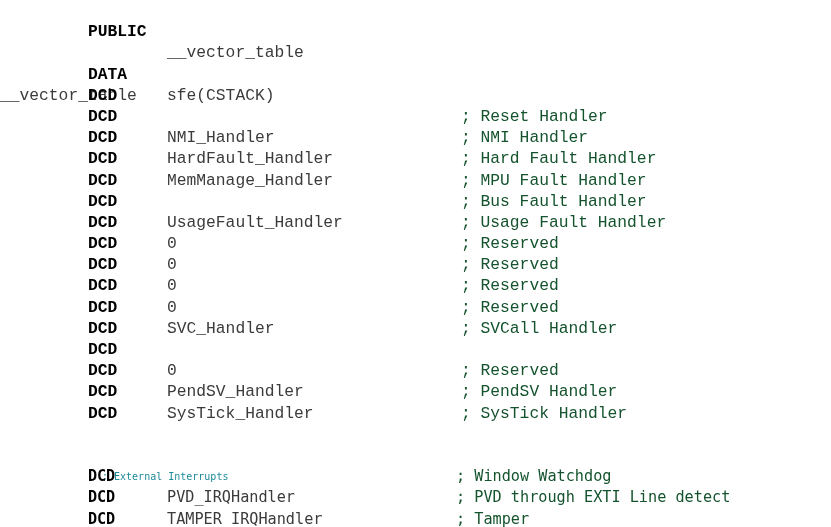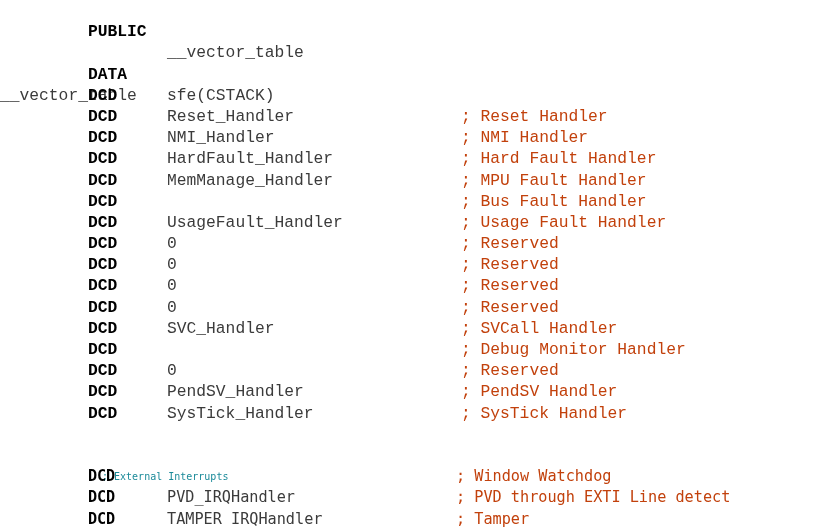--- a/index.html
+++ b/index.html
@@ -46,21 +46,21 @@
   }
   .col-operand {
     position: absolute;
     left: 167px;
     color: #3b3b3b;
     font-weight: normal;
   }
   .col-comment {
     position: absolute;
     left: 461px;
-    color: #c2410c;
+    color: #14532d;
     font-weight: normal;
   }
 
   
   .block-ext .col-comment {
     left: 456px;
   }
   .block-ext .col-operand,
   .block-ext .col-comment,
   .block-ext .col-keyword {
@@ -99,32 +99,32 @@
   <div class="code-line">
     <span class="col-keyword">DATA</span>
   </div>
 
   <div class="code-line">
     <span class="col-label">__vector_table</span>
   </div>
 
   <div id="core-vectors">
       <div class="code-line"><span class="col-keyword">DCD</span><span class="col-operand">sfe(CSTACK)</span></div>
-      <div class="code-line"><span class="col-keyword">DCD</span><span class="col-operand">Reset_Handler</span><span class="col-comment">; Reset Handler</span></div>
+      <div class="code-line"><span class="col-keyword">DCD</span><span class="col-comment">; Reset Handler</span></div>
       <div class="code-line"><span class="col-keyword">DCD</span><span class="col-operand">NMI_Handler</span><span class="col-comment">; NMI Handler</span></div>
       <div class="code-line"><span class="col-keyword">DCD</span><span class="col-operand">HardFault_Handler</span><span class="col-comment">; Hard Fault Handler</span></div>
       <div class="code-line"><span class="col-keyword">DCD</span><span class="col-operand">MemManage_Handler</span><span class="col-comment">; MPU Fault Handler</span></div>
       <div class="code-line"><span class="col-keyword">DCD</span><span class="col-comment">; Bus Fault Handler</span></div>
       <div class="code-line"><span class="col-keyword">DCD</span><span class="col-operand">UsageFault_Handler</span><span class="col-comment">; Usage Fault Handler</span></div>
       <div class="code-line"><span class="col-keyword">DCD</span><span class="col-operand">0</span><span class="col-comment">; Reserved</span></div>
       <div class="code-line"><span class="col-keyword">DCD</span><span class="col-operand">0</span><span class="col-comment">; Reserved</span></div>
       <div class="code-line"><span class="col-keyword">DCD</span><span class="col-operand">0</span><span class="col-comment">; Reserved</span></div>
       <div class="code-line"><span class="col-keyword">DCD</span><span class="col-operand">0</span><span class="col-comment">; Reserved</span></div>
       <div class="code-line"><span class="col-keyword">DCD</span><span class="col-operand">SVC_Handler</span><span class="col-comment">; SVCall Handler</span></div>
-      <div class="code-line"><span class="col-keyword">DCD</span><span class="col-comment">; Debug Monitor Handler</span></div>
+      <div class="code-line"><span class="col-keyword">DCD</span></div>
       <div class="code-line"><span class="col-keyword">DCD</span><span class="col-operand">0</span><span class="col-comment">; Reserved</span></div>
       <div class="code-line"><span class="col-keyword">DCD</span><span class="col-operand">PendSV_Handler</span><span class="col-comment">; PendSV Handler</span></div>
       <div class="code-line"><span class="col-keyword">DCD</span><span class="col-operand">SysTick_Handler</span><span class="col-comment">; SysTick Handler</span></div>
     </div>
 
   <div class="spacer-line"></div>
 
   <div class="code-line block-ext">
     <span class="col-comment-inline">; External Interrupts</span>
   </div>

